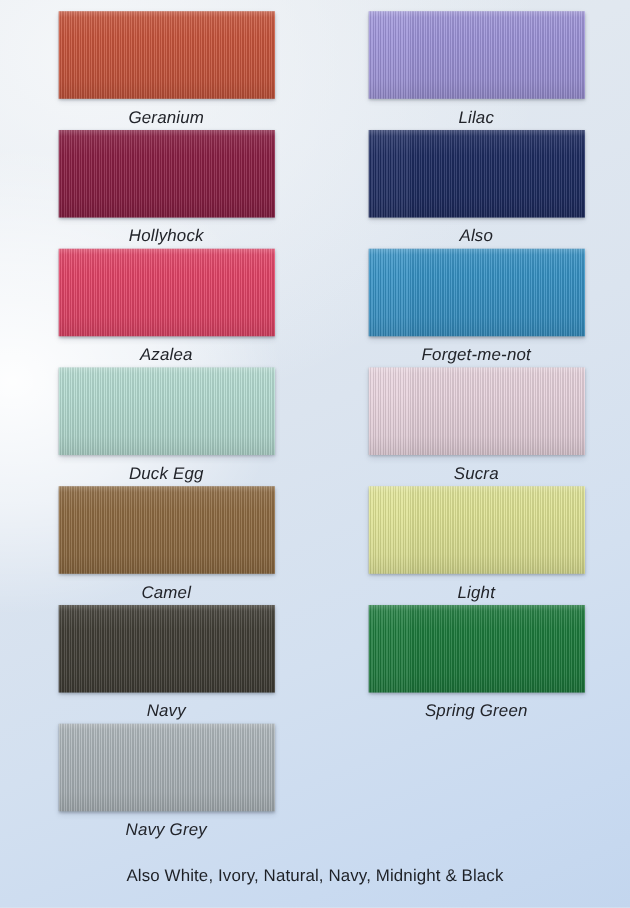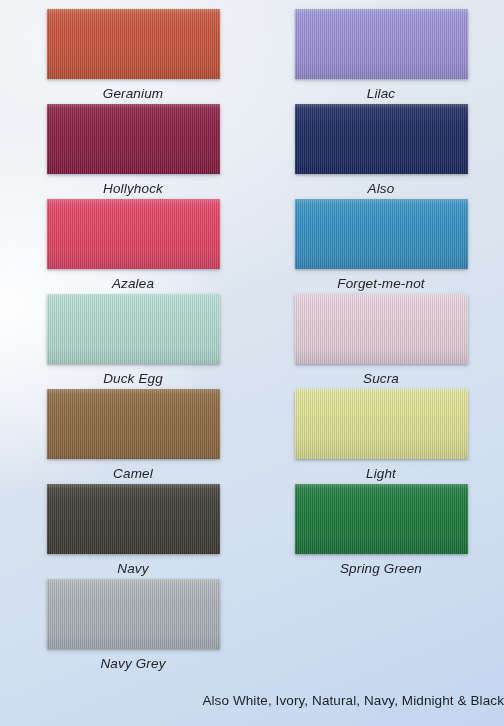--- a/index.html
+++ b/index.html
@@ -96,21 +96,21 @@
     color: #22242a;
     text-align: center;
     white-space: nowrap;
   }
 
   #footer-note {
     position: absolute;
     left: 0;
     right: 0;
     bottom: 18px;
-    text-align: right;
+    text-align: center;
     font-size: 13.5px;
     letter-spacing: 0.1px;
     color: #1d2026;
     white-space: nowrap;
   }
 </style>
 </head>
 <body>
 
 <div id="page">

